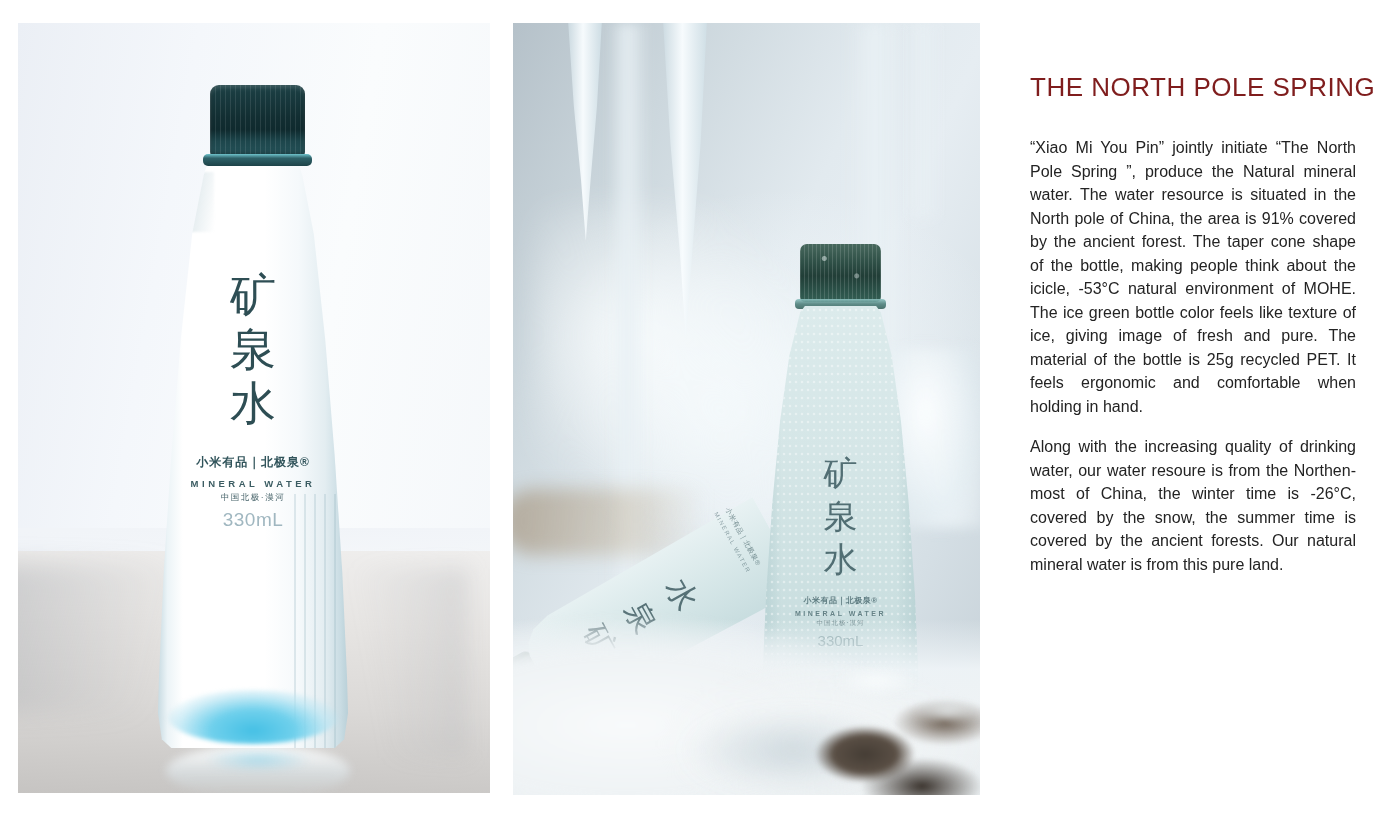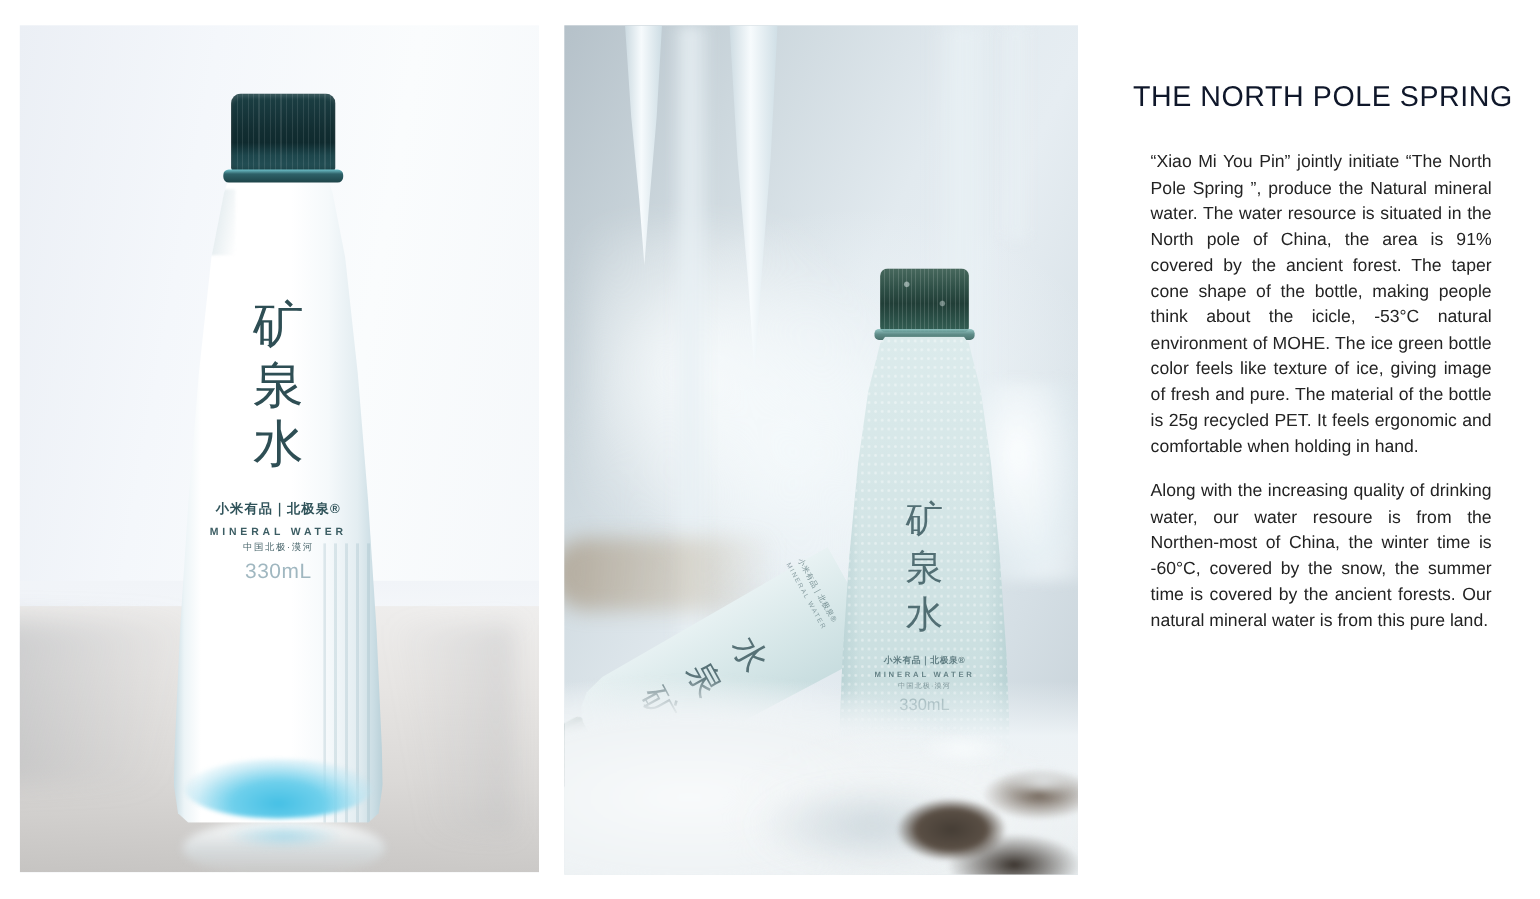--- a/index.html
+++ b/index.html
@@ -123,22 +123,22 @@
       radial-gradient(ellipse 70px 40px at 30% 62%,#453d35 0%,#5a4f45 45%,rgba(90,79,69,0) 72%),
       radial-gradient(ellipse 80px 36px at 72% 42%,#6a5c4f 0%,rgba(106,92,79,0) 65%),
       radial-gradient(ellipse 90px 42px at 60% 82%,#38312b 0%,rgba(56,49,43,0) 68%);}
   .mp-wood-snow{position:absolute;left:300px;top:622px;width:180px;height:120px;filter:blur(4px);
     background:
       radial-gradient(ellipse 60px 22px at 35% 30%,rgba(248,251,252,0.95),rgba(248,251,252,0) 70%),
       radial-gradient(ellipse 50px 18px at 75% 55%,rgba(240,246,249,0.85),rgba(240,246,249,0) 70%);}
   
   .article{position:absolute;left:1030px;top:72px;width:326px;color:#232323;}
   .article h1{margin:0 0 33px 0;font-size:26px;font-weight:400;letter-spacing:0.5px;
-    white-space:nowrap;color:#0f172a;}
-  .article p{margin:0 0 17px 16px;font-size:16px;line-height:23.5px;text-align:justify;}
+    white-space:nowrap;color:#7f1d1d;}
+  .article p{margin:0 0 17px 0;font-size:16px;line-height:23.5px;text-align:justify;}
   .article p:last-child{margin-bottom:0;}
 </style>
 </head>
 <body>
 
 <div class="photo" id="photo-left">
   <div class="lp-horizon"></div>
   <div class="lp-table"></div>
   <div class="lp-shade-left"></div>
   <div class="lp-shade-right"></div>
@@ -209,14 +209,14 @@
   <div class="mp-mound1"></div>
   <div class="mp-mound2"></div>
   <div class="mp-snow-shadow"></div>
   <div class="mp-wood"></div>
   <div class="mp-wood-snow"></div>
 </div>
 
 <div class="article">
   <h1>THE NORTH POLE SPRING</h1>
   <p>“Xiao Mi You Pin” jointly initiate “The North Pole Spring ”, produce the Natural mineral water. The water resource is situated in the North pole of China, the area is 91% covered by the ancient forest. The taper cone shape of the bottle, making people think about the icicle, -53°C natural environment of MOHE. The ice green bottle color feels like texture of ice, giving image of fresh and pure. The material of the bottle is 25g recycled PET. It feels ergonomic and comfortable when holding in hand.</p>
-  <p>Along with the increasing quality of drinking water, our water resoure is from the Northen-most of China, the winter time is -60°C, covered by the snow, the summer time is covered by the ancient forests. Our natural mineral water is from this pure land.</p>
+  <p>Along with the increasing quality of drinking water, our water resoure is from the Northen-most of China, the winter time is -26°C, covered by the snow, the summer time is covered by the ancient forests. Our natural mineral water is from this pure land.</p>
 </div>
 
 </body></html>

